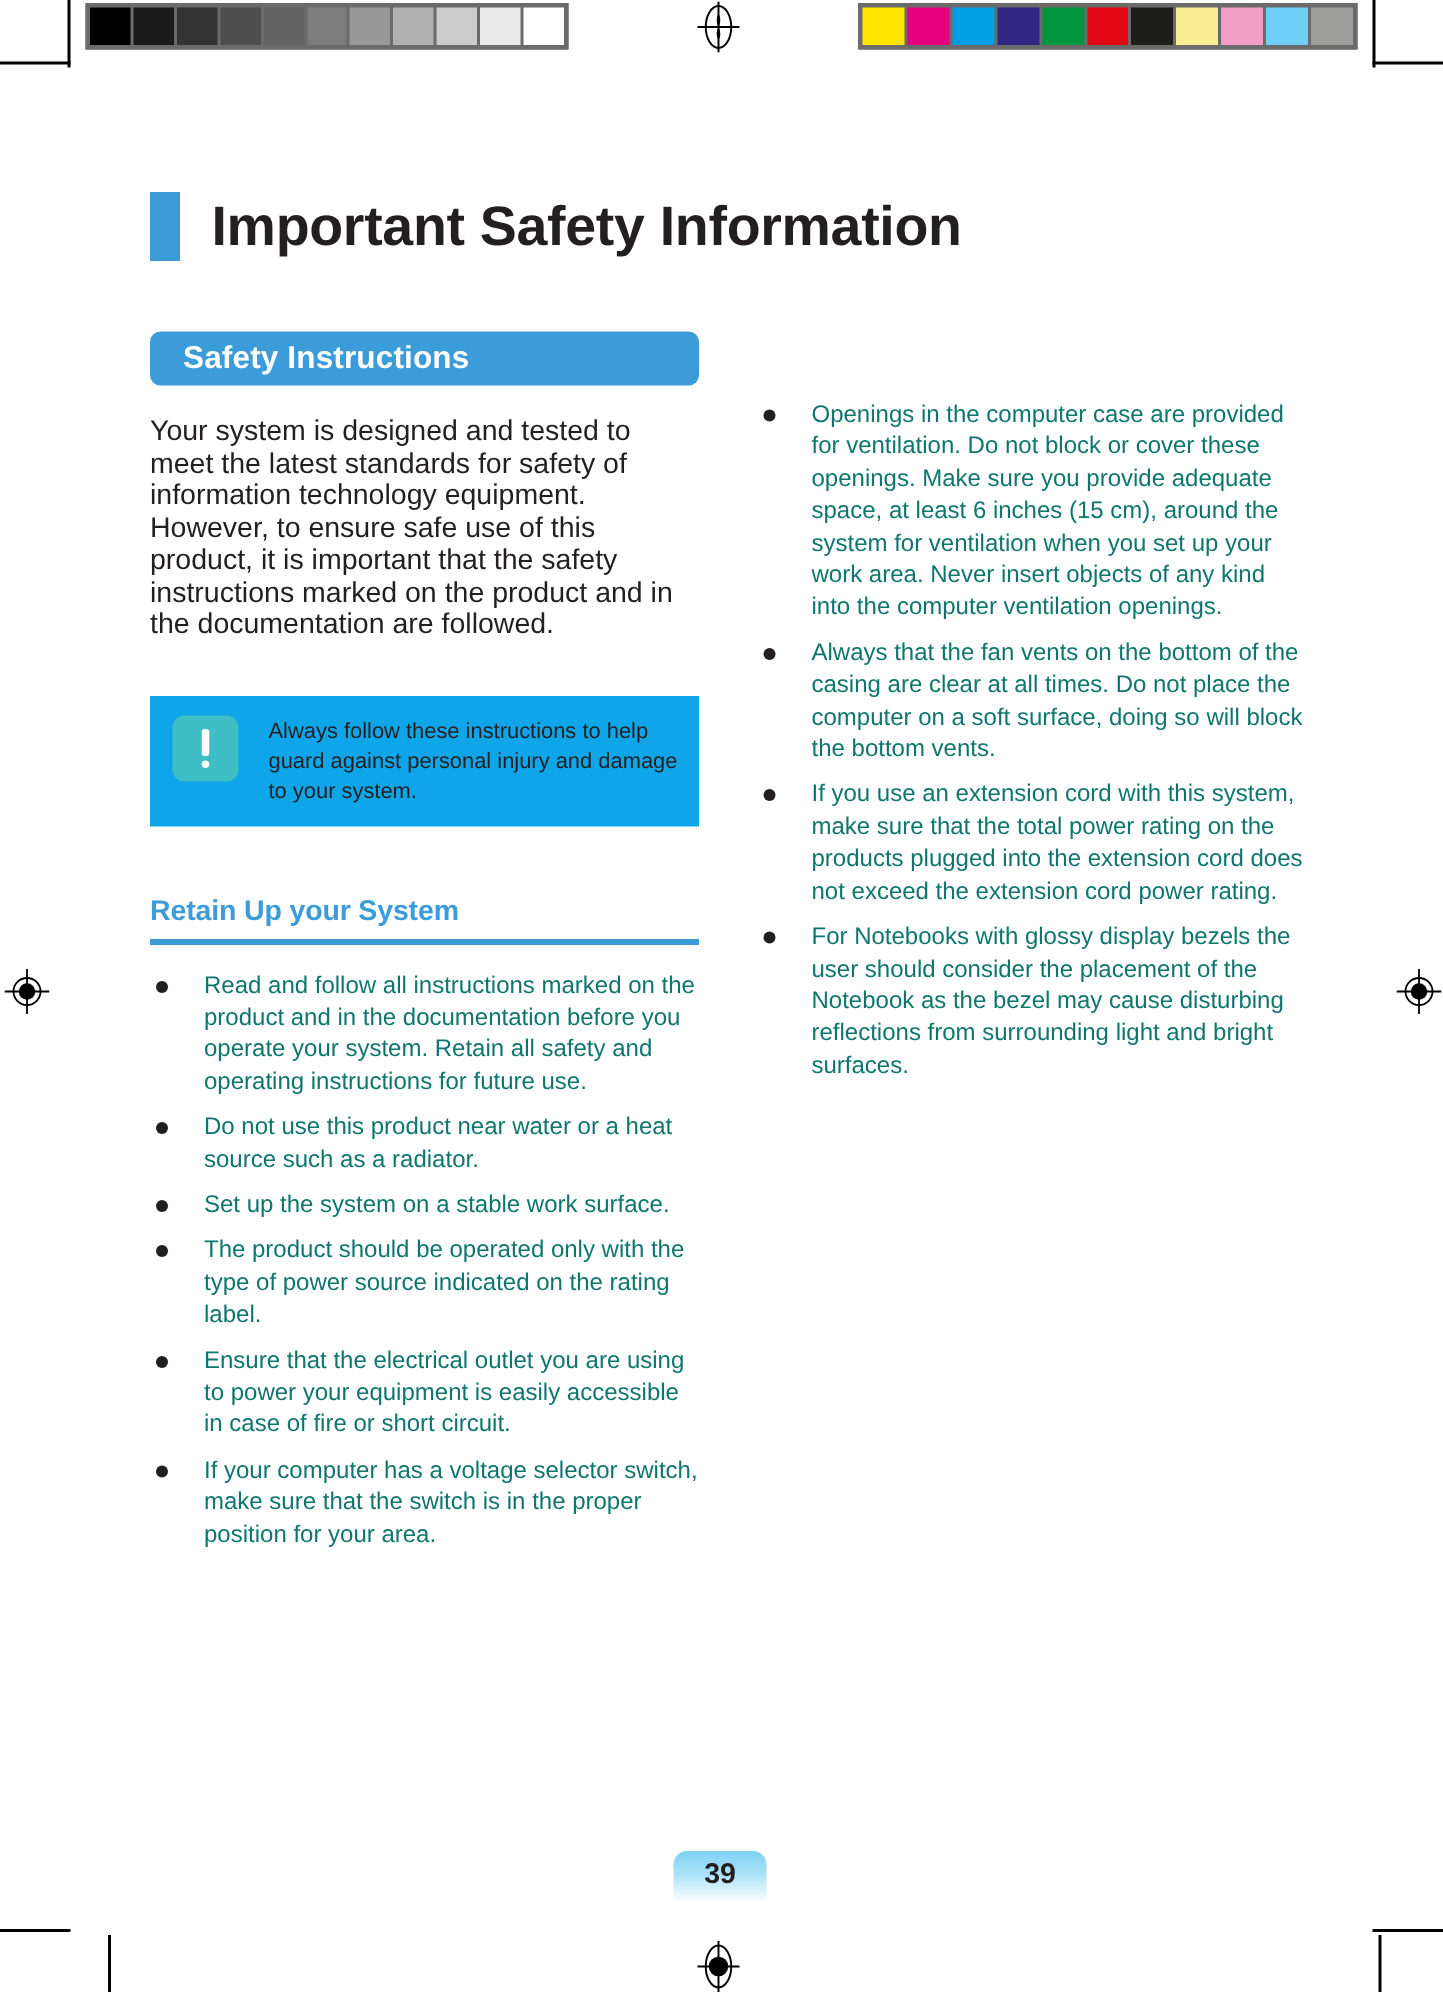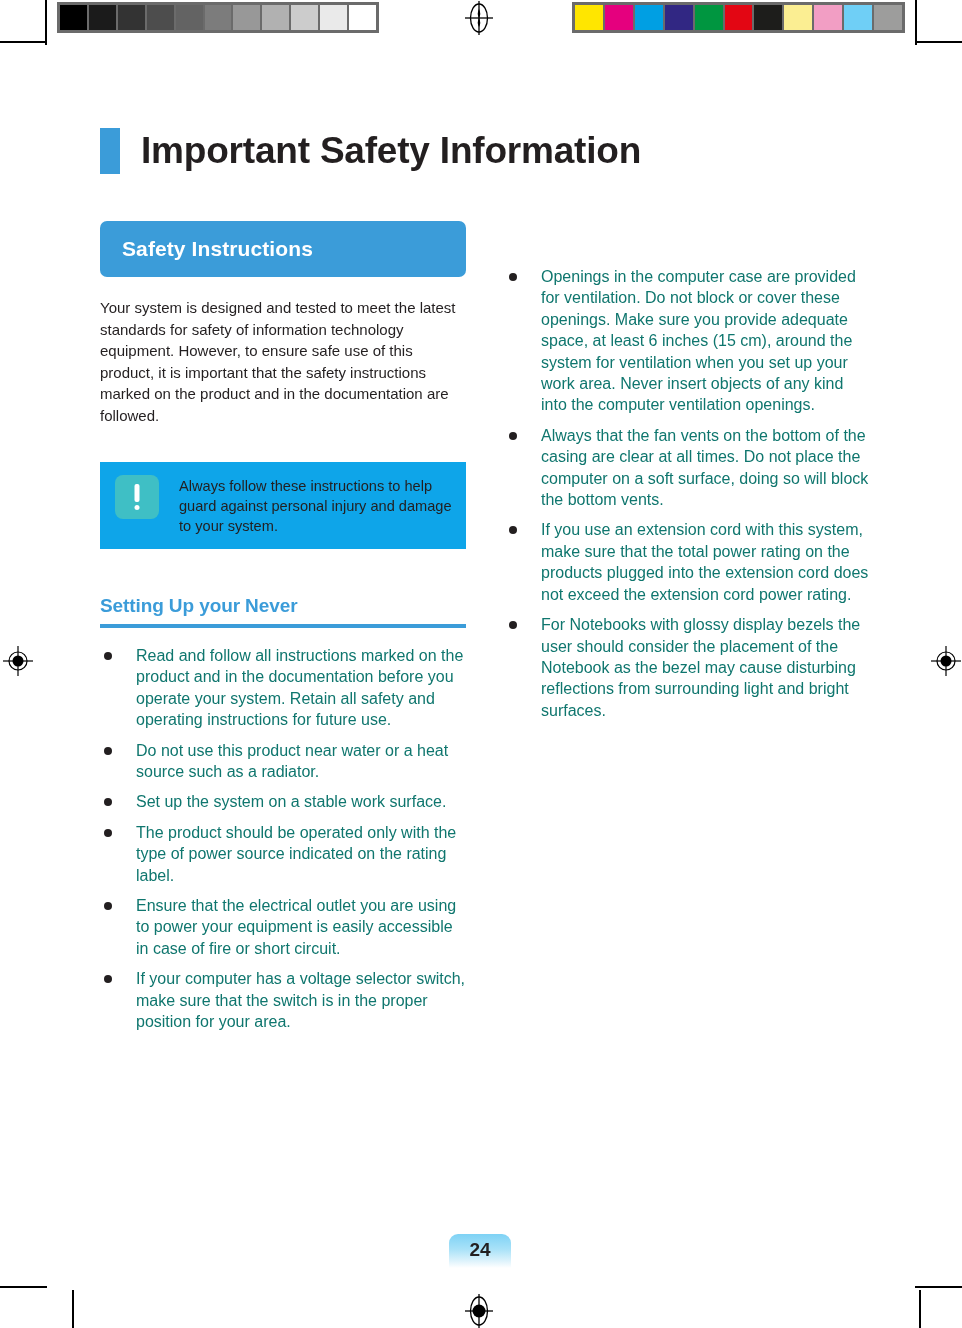--- a/index.html
+++ b/index.html
@@ -69,36 +69,36 @@
     top: 221px;
     width: 772px;
     display: flex;
     gap: 39px;
   }
   .col { width: 366px; }
 
   .section-banner {
     background: #3b9cd9;
     border-radius: 7px;
-    height: 56px;
+    height: 36px;
     display: flex;
     align-items: center;
     padding-left: 22px;
     box-sizing: border-box;
     margin-bottom: 20px;
   }
   .section-banner-text {
     color: #ffffff;
     font-size: 21px;
     font-weight: bold;
     letter-spacing: 0.1px;
   }
 
   .body-para {
-    font-size: 15px;
+    font-size: 19px;
     line-height: 21.5px;
     color: #231f20;
     margin: 0;
   }
 
   .note-box {
     background: #0ea5e9;
     display: flex;
     align-items: flex-start;
     padding: 13px 14px 13px 15px;
@@ -299,21 +299,21 @@
 
       <div class="note-box">
         <div class="note-icon">
           <div class="bang-stem"></div>
           <div class="bang-dot"></div>
         </div>
         <div class="note-text">Always follow these instructions to help guard against personal injury and damage to your system.</div>
       </div>
 
       <div class="sub-heading-wrap">
-        <h2 class="sub-heading">Setting Up your Never</h2>
+        <h2 class="sub-heading">Retain Up your System</h2>
         <div class="sub-heading-rule"></div>
       </div>
 
       <ul class="bullets">
         <li><span class="dot"></span><span>Read and follow all instructions marked on the product and in the documentation before you operate your system. Retain all safety and operating instructions for future use.</span></li>
         <li><span class="dot"></span><span>Do not use this product near water or a heat source such as a radiator.</span></li>
         <li><span class="dot"></span><span>Set up the system on a stable work surface.</span></li>
         <li><span class="dot"></span><span>The product should be operated only with the type of power source indicated on the rating label.</span></li>
         <li><span class="dot"></span><span>Ensure that the electrical outlet you are using to power your equipment is easily accessible in case of fire or short circuit.</span></li>
         <li><span class="dot"></span><span>If your computer has a voltage selector switch, make sure that the switch is in the proper position for your area.</span></li>
@@ -324,15 +324,15 @@
       <ul class="bullets tight" style="margin-top:45px;">
         <li><span class="dot"></span><span>Openings in the computer case are provided for ventilation. Do not block or cover these openings. Make sure you provide adequate space, at least 6 inches (15 cm), around the system for ventilation when you set up your work area. Never insert objects of any kind into the computer ventilation openings.</span></li>
         <li><span class="dot"></span><span>Always that the fan vents on the bottom of the casing are clear at all times. Do not place the computer on a soft surface, doing so will block the bottom vents.</span></li>
         <li><span class="dot"></span><span>If you use an extension cord with this system, make sure that the total power rating on the products plugged into the extension cord does not exceed the extension cord power rating.</span></li>
         <li><span class="dot"></span><span>For Notebooks with glossy display bezels the user should consider the placement of the Notebook as the bezel may cause disturbing reflections from surrounding light and bright surfaces.</span></li>
       </ul>
     </div>
   </div>
 
   <div class="page-number-tab">
-    <span class="num">24</span>
+    <span class="num">39</span>
   </div>
 </div>
 
 </body></html>

